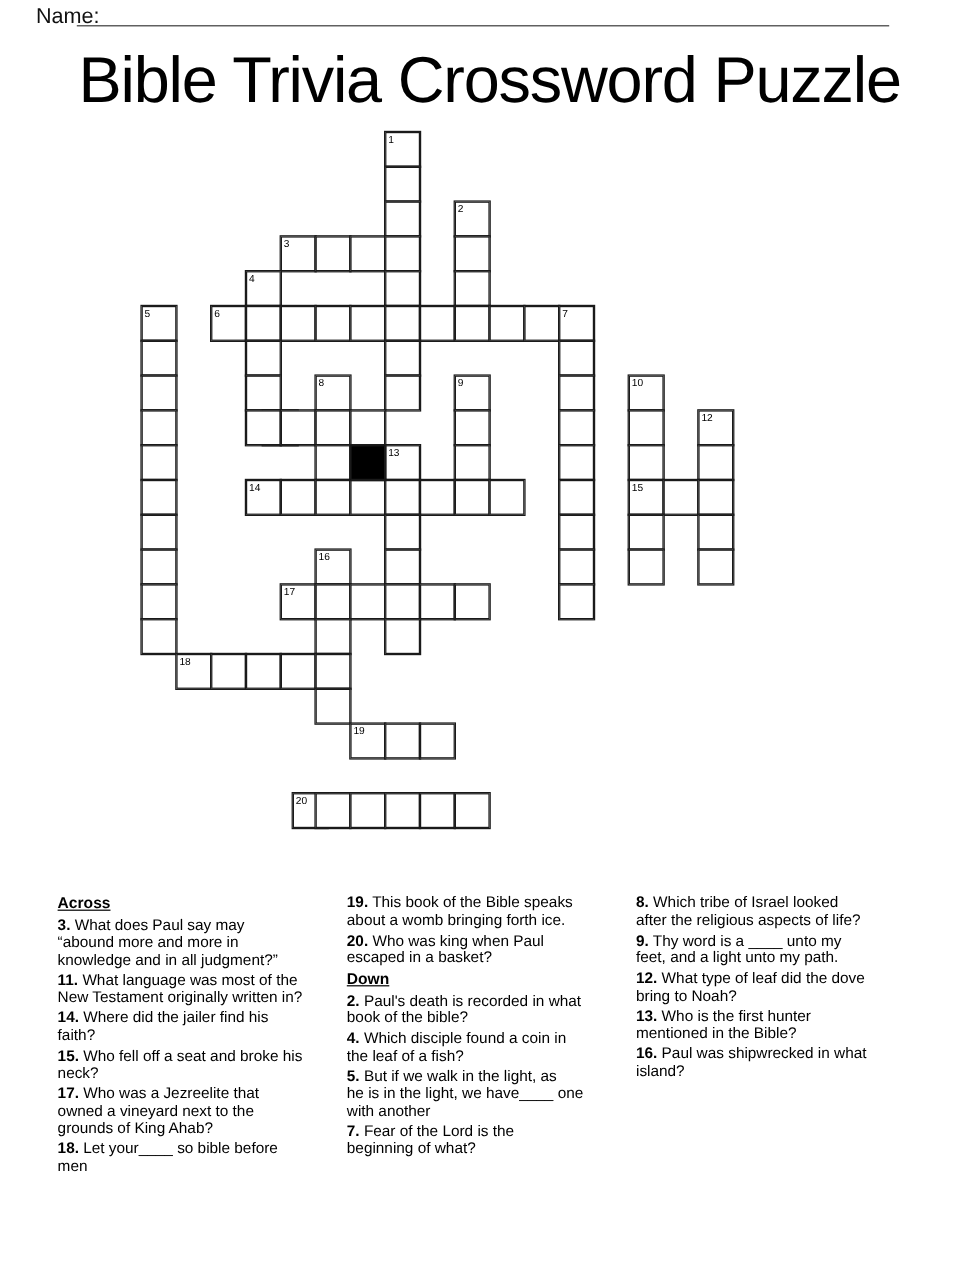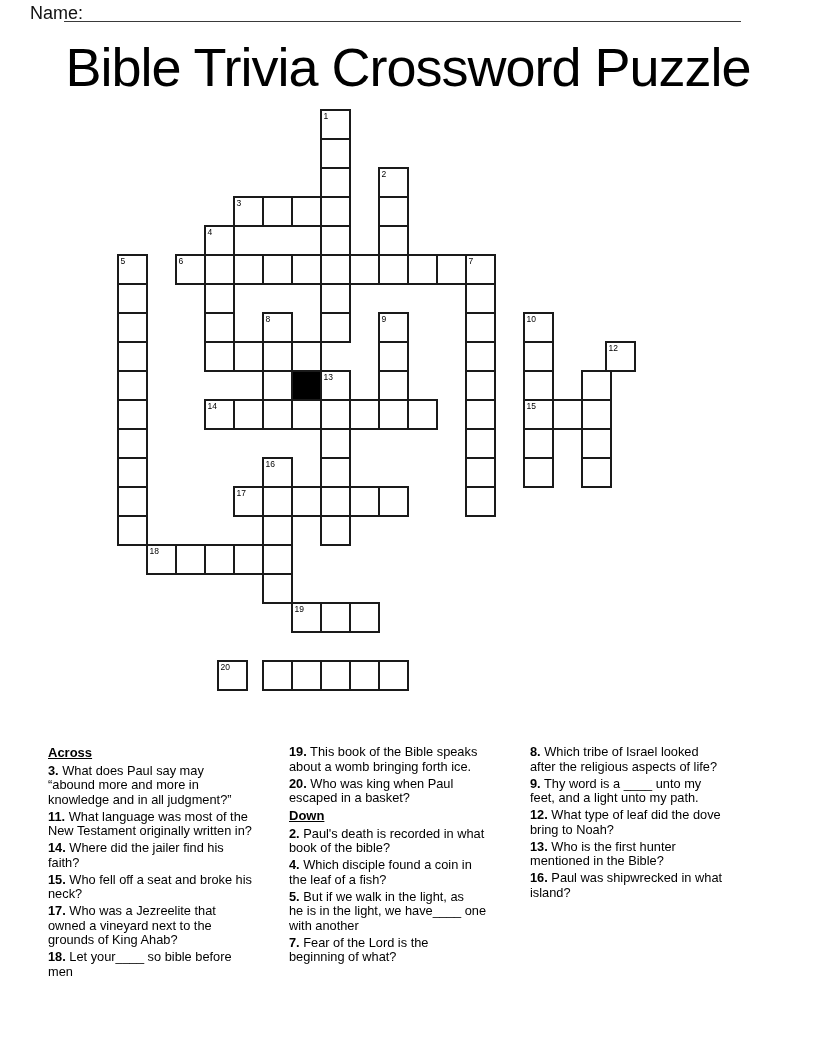--- a/index.html
+++ b/index.html
@@ -104,21 +104,21 @@
       <div class="cell" style="left: 58px; top: 232px; margin-left: 43px;">
         <span class="cellnum">11</span>
       </div>
       <div class="cell" style="left: 87px; top: 232px;"></div>
       <div class="cell" style="left: 116px; top: 232px;"></div>
       <div class="cell" style="left: 145px; top: 232px;"></div>
       <div class="cell" style="left: 174px; top: 232px;"></div>
       <div class="cell" style="left: 261px; top: 232px;"></div>
       <div class="cell" style="left: 348px; top: 232px;"></div>
       <div class="cell" style="left: 406px; top: 232px;"></div>
-      <div class="cell" style="left: 464px; top: 232px; margin-left: 24px;">
+      <div class="cell" style="left: 464px; top: 232px;">
         <span class="cellnum">12</span>
       </div>
       <div class="cell" style="left: 0px; top: 261px;"></div>
       <div class="cell" style="left: 145px; top: 261px;"></div>
       <div class="cell" style="left: 203px; top: 261px;">
         <span class="cellnum">13</span>
       </div>
       <div class="cell" style="left: 261px; top: 261px;"></div>
       <div class="cell" style="left: 348px; top: 261px;"></div>
       <div class="cell" style="left: 406px; top: 261px;"></div>
@@ -172,21 +172,21 @@
       <div class="cell" style="left: 58px; top: 435px;"></div>
       <div class="cell" style="left: 87px; top: 435px;"></div>
       <div class="cell" style="left: 116px; top: 435px;"></div>
       <div class="cell" style="left: 145px; top: 435px;"></div>
       <div class="cell" style="left: 145px; top: 464px;"></div>
       <div class="cell" style="left: 174px; top: 493px;">
         <span class="cellnum">19</span>
       </div>
       <div class="cell" style="left: 203px; top: 493px;"></div>
       <div class="cell" style="left: 232px; top: 493px;"></div>
-      <div class="cell" style="left: 100px; top: 551px;">
+      <div class="cell" style="left: 126px; top: 551px;">
         <span class="cellnum">20</span>
       </div>
       <div class="cell" style="left: 145px; top: 551px;"></div>
       <div class="cell" style="left: 174px; top: 551px;"></div>
       <div class="cell" style="left: 203px; top: 551px;"></div>
       <div class="cell" style="left: 232px; top: 551px;"></div>
       <div class="cell" style="left: 261px; top: 551px;"></div>
       <div class="cell black" style="left: 174px; top: 261px;"></div>
     </div>
 

